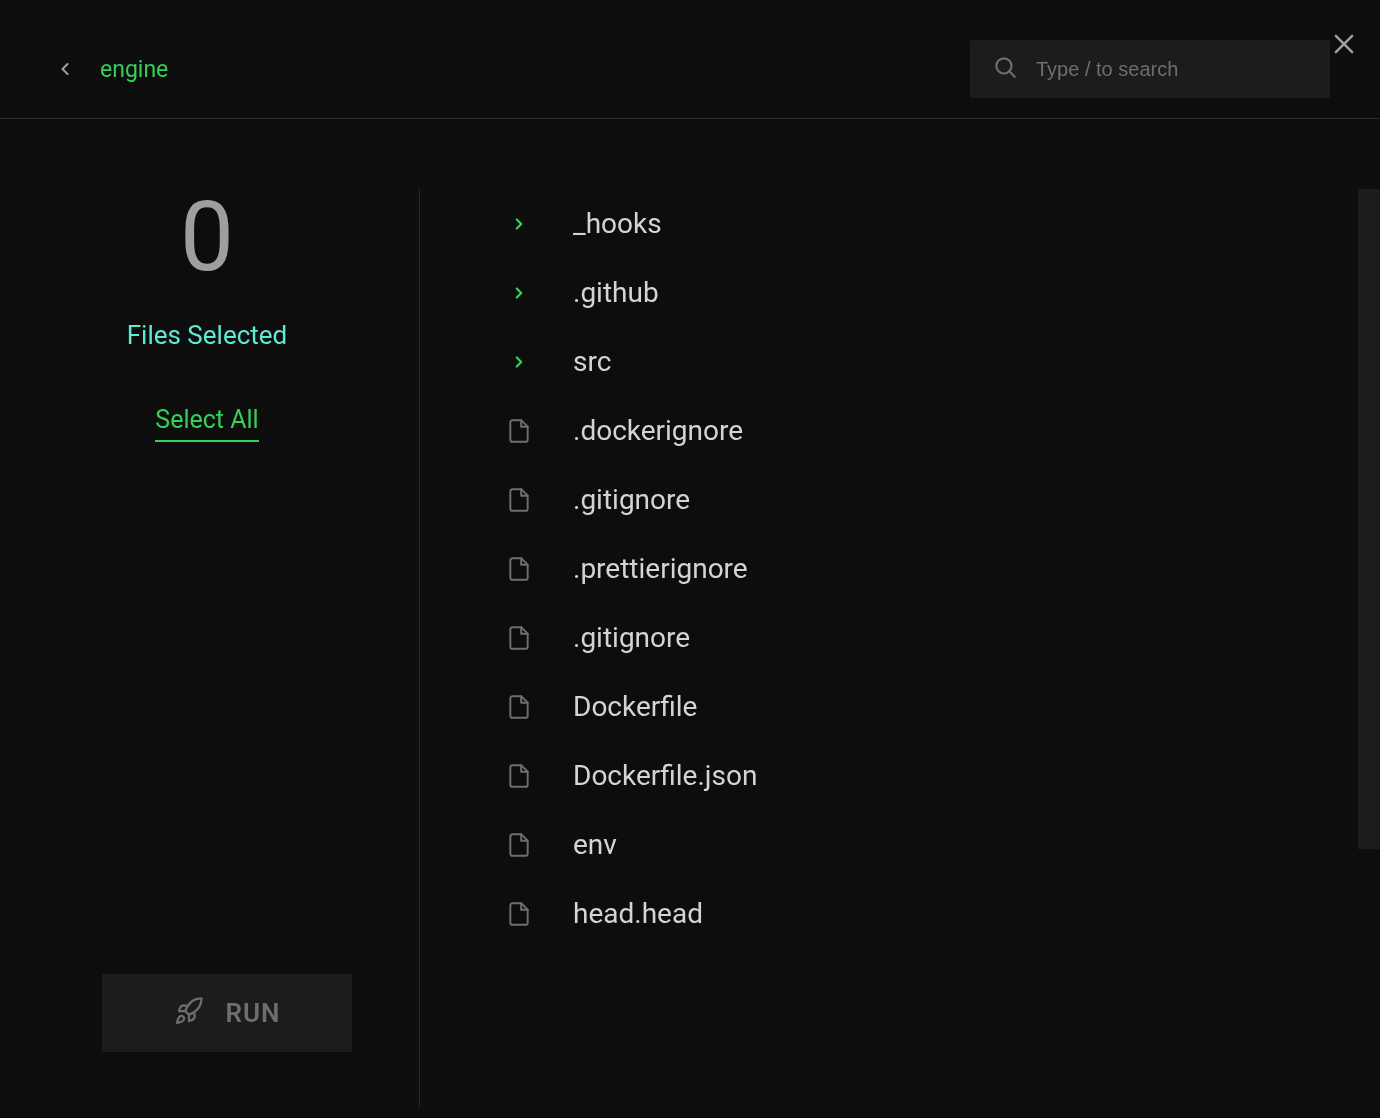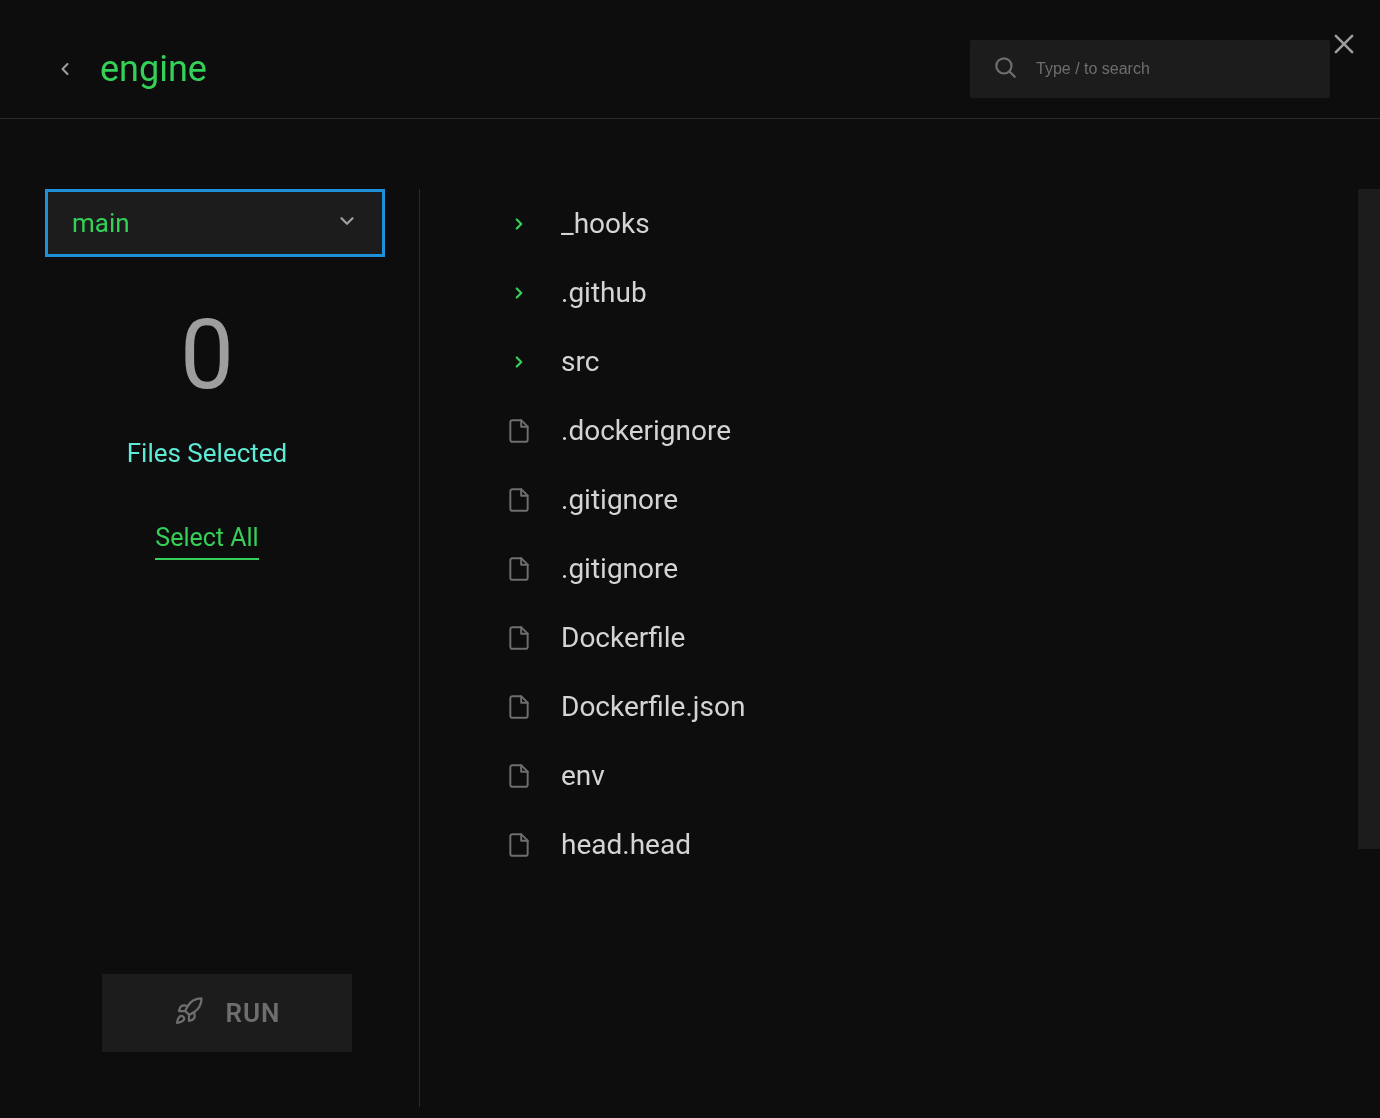--- a/index.html
+++ b/index.html
@@ -30,38 +30,38 @@
       gap: 25px;
     }
     .back-chevron {
       display: flex;
       align-items: center;
       justify-content: center;
       cursor: pointer;
     }
     .title {
       color: #34d058;
-      font-size: 36px;
+      font-size: 23px;
       font-weight: 400;
     }
     .search-box {
       background: #1c1c1c;
       display: flex;
       align-items: center;
       padding: 14px 22px;
       width: 360px;
       gap: 18px;
       border-radius: 2px;
     }
     .search-input {
       background: transparent;
       border: none;
       outline: none;
       color: #d4d4d4;
-      font-size: 16px;
+      font-size: 20px;
       flex: 1;
     }
     .search-input::placeholder {
       color: #6e6e6e;
     }
     .close-btn {
       position: absolute;
       top: 30px;
       right: 22px;
       cursor: pointer;
@@ -148,21 +148,21 @@
       padding-top: 0px;
       overflow-y: auto;
       position: relative;
     }
     .file-tree-inner {
       padding-right: 40px;
     }
     .tree-item {
       display: flex;
       align-items: center;
-      gap: 28px;
+      gap: 40px;
       padding: 18px 0;
       cursor: pointer;
     }
     .tree-item .item-icon {
       width: 28px;
       display: flex;
       align-items: center;
       justify-content: center;
     }
     .item-label {
@@ -210,28 +210,20 @@
         <circle cx="11" cy="11" r="7"></circle>
         <line x1="21" y1="21" x2="16.2" y2="16.2"></line>
       </svg>
     </span>
     <input class="search-input" type="text" placeholder="Type / to search" style="">
   </div>
 </div>
 
 <div class="content">
   <div class="sidebar">
-    <div class="branch-select">
-      <span class="branch-name">main</span>
-      <span class="chevron-down">
-        <svg width="22" height="22" viewBox="0 0 24 24" fill="none" stroke="currentColor" stroke-width="2.5" stroke-linecap="round" stroke-linejoin="round">
-          <polyline points="6 9 12 15 18 9"></polyline>
-        </svg>
-      </span>
-    </div>
     <div class="count">0</div>
     <div class="count-label">Files Selected</div>
     <div class="select-all">Select All</div>
     <div class="run-btn">
       <span>
         <svg width="30" height="30" viewBox="0 0 24 24" fill="none" stroke="#6e6e6e" stroke-width="1.8" stroke-linecap="round" stroke-linejoin="round">
           <path d="M4.5 16.5c-1.5 1.26-2 5-2 5s3.74-.5 5-2c.71-.84.7-2.13-.09-2.91a2.18 2.18 0 0 0-2.91-.09z"></path>
           <path d="m12 15-3-3a22 22 0 0 1 2-3.95A12.88 12.88 0 0 1 22 2c0 2.72-.78 7.5-6 11a22.35 22.35 0 0 1-4 2z"></path>
           <path d="M9 12H4s.55-3.03 2-4c1.62-1.08 5 0 5 0"></path>
           <path d="M12 15v5s3.03-.55 4-2c1.08-1.62 0-5 0-5"></path>
@@ -286,20 +278,29 @@
           </span>
           <span class="item-label">.gitignore</span>
         </div>
         <div class="tree-item">
           <span class="item-icon file-icon">
             <svg width="26" height="26" viewBox="0 0 24 24" fill="none" stroke="currentColor" stroke-width="1.8" stroke-linecap="round" stroke-linejoin="round">
               <path d="M14 2H6a2 2 0 0 0-2 2v16a2 2 0 0 0 2 2h12a2 2 0 0 0 2-2V8z"></path>
               <polyline points="14 2 14 8 20 8"></polyline>
             </svg>
           </span>
+          <span class="item-label">.prettierignore</span>
+        </div>
+        <div class="tree-item">
+          <span class="item-icon file-icon">
+            <svg width="26" height="26" viewBox="0 0 24 24" fill="none" stroke="currentColor" stroke-width="1.8" stroke-linecap="round" stroke-linejoin="round">
+              <path d="M14 2H6a2 2 0 0 0-2 2v16a2 2 0 0 0 2 2h12a2 2 0 0 0 2-2V8z"></path>
+              <polyline points="14 2 14 8 20 8"></polyline>
+            </svg>
+          </span>
           <span class="item-label">.gitignore</span>
         </div>
         <div class="tree-item">
           <span class="item-icon file-icon">
             <svg width="26" height="26" viewBox="0 0 24 24" fill="none" stroke="currentColor" stroke-width="1.8" stroke-linecap="round" stroke-linejoin="round">
               <path d="M14 2H6a2 2 0 0 0-2 2v16a2 2 0 0 0 2 2h12a2 2 0 0 0 2-2V8z"></path>
               <polyline points="14 2 14 8 20 8"></polyline>
             </svg>
           </span>
           <span class="item-label">Dockerfile</span>

